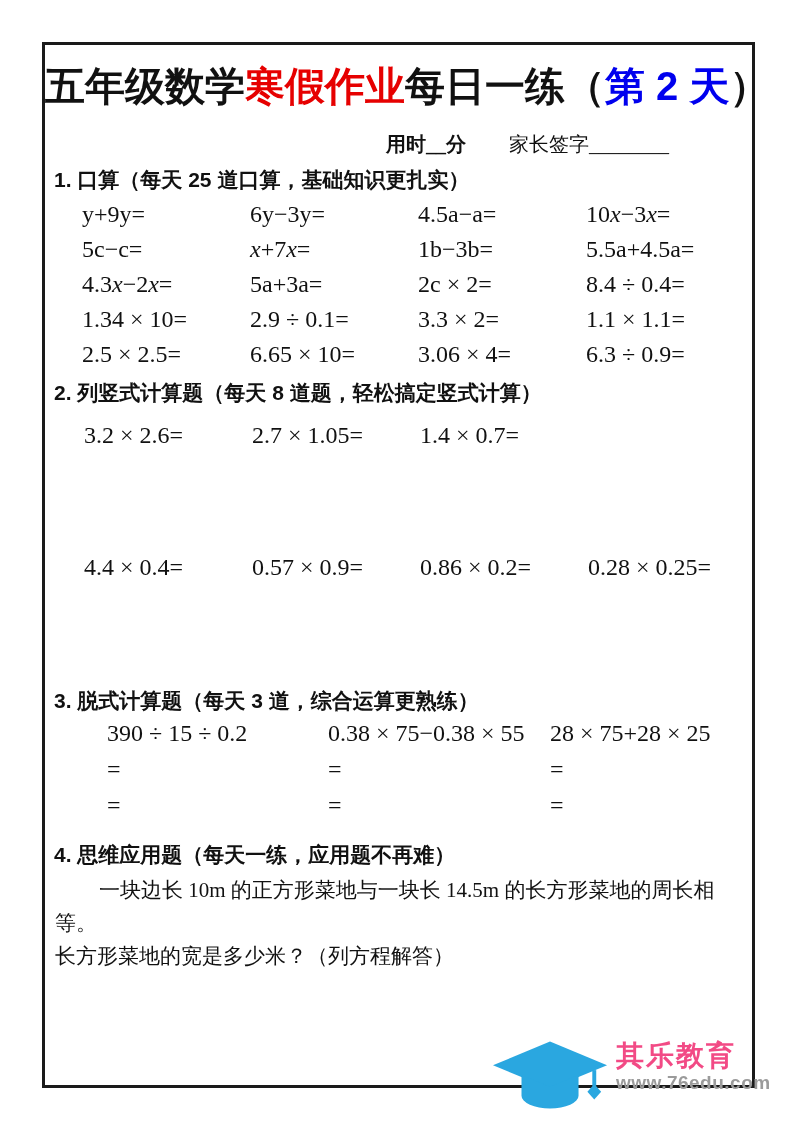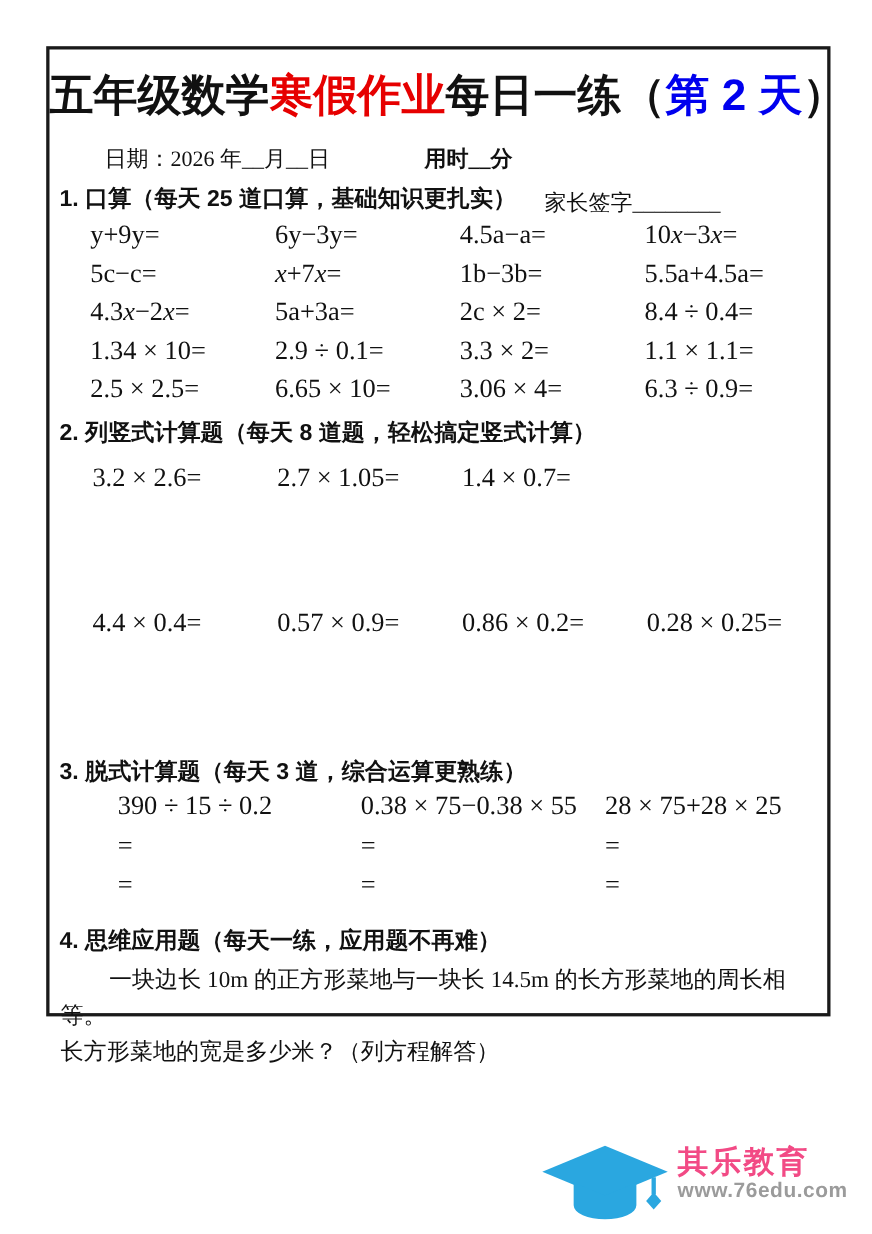--- a/index.html
+++ b/index.html
@@ -1,31 +1,31 @@
 <!DOCTYPE html>
 <html><head>
 <meta charset="utf-8">
 <style>
   html,body{margin:0;padding:0;background:#ffffff;}
   body{width:793px;height:1122px;position:relative;font-family:"Liberation Sans",sans-serif;color:#111;overflow:hidden;}
 
-  .sheet{position:absolute;left:42px;top:42px;width:713px;height:882px;
+  .sheet{position:absolute;left:42px;top:42px;width:713px;height:1046px;
          box-sizing:border-box;border:3px solid #1a1a1a;background:#fff;z-index:1;}
 
   .title{position:absolute;top:14px;left:0;right:0;text-align:center;
          font-size:40px;font-weight:bold;white-space:nowrap;letter-spacing:0;}
   .title .red{color:#e60000;}
   .title .blue{color:#0000ee;}
 
   .meta{position:absolute;top:86px;left:0;right:0;height:30px;
         font-family:"Liberation Serif",serif;font-size:20px;}
   .meta span{position:absolute;white-space:nowrap;}
   .meta .m-date{left:50px;}
   .meta .m-time{left:341px;font-weight:bold;}
-  .meta .m-sign{left:450px;margin-top:40px;}
+  .meta .m-sign{left:464px;}
 
   .sec-h{position:absolute;left:9px;font-size:21px;font-weight:bold;white-space:nowrap;}
   #s1h{top:121px;} #s2h{top:334px;} #s3h{top:642px;} #s4h{top:796px;}
 
   .mgrid{position:absolute;display:grid;font-family:"Liberation Serif",serif;
          font-size:24px;align-items:center;}
   #g1{left:37px;top:152px;width:665px;grid-template-columns:168px 168px 168px 1fr;grid-auto-rows:35px;}
   #g2a{left:39px;top:375px;width:665px;grid-template-columns:168px 168px 168px 1fr;grid-auto-rows:30px;}
   #g2b{left:39px;top:507px;width:665px;grid-template-columns:168px 168px 168px 1fr;grid-auto-rows:30px;}
   #g3{left:46px;top:670px;width:645px;grid-template-columns:221px 222px 1fr;grid-auto-rows:36px;margin-left:16px;}
@@ -46,21 +46,20 @@
 </head>
 <body>
 
 <div class="sheet">
 
   <div class="title">
     <span>五年级数学</span><span class="red">寒假作业</span><span>每日一练</span><span>（</span><span class="blue">第 2 天</span><span>）</span>
   </div>
 
   <div class="meta">
-    <span class="m-date">日期：2026 年__月__日</span>
     <span class="m-time">用时__分</span>
     <span class="m-sign">家长签字________</span>
   </div>
 
   <div class="sec-h" id="s1h">1. 口算（每天 25 道口算，基础知识更扎实）</div>
   <div class="mgrid" id="g1">
     <span class="cell ix">y+9y=</span>
     <span class="cell ix">6y−3y=</span>
     <span class="cell ix">4.5a−a=</span>
     <span class="cell ix">10<i>x</i>−3<i>x</i>=</span>

